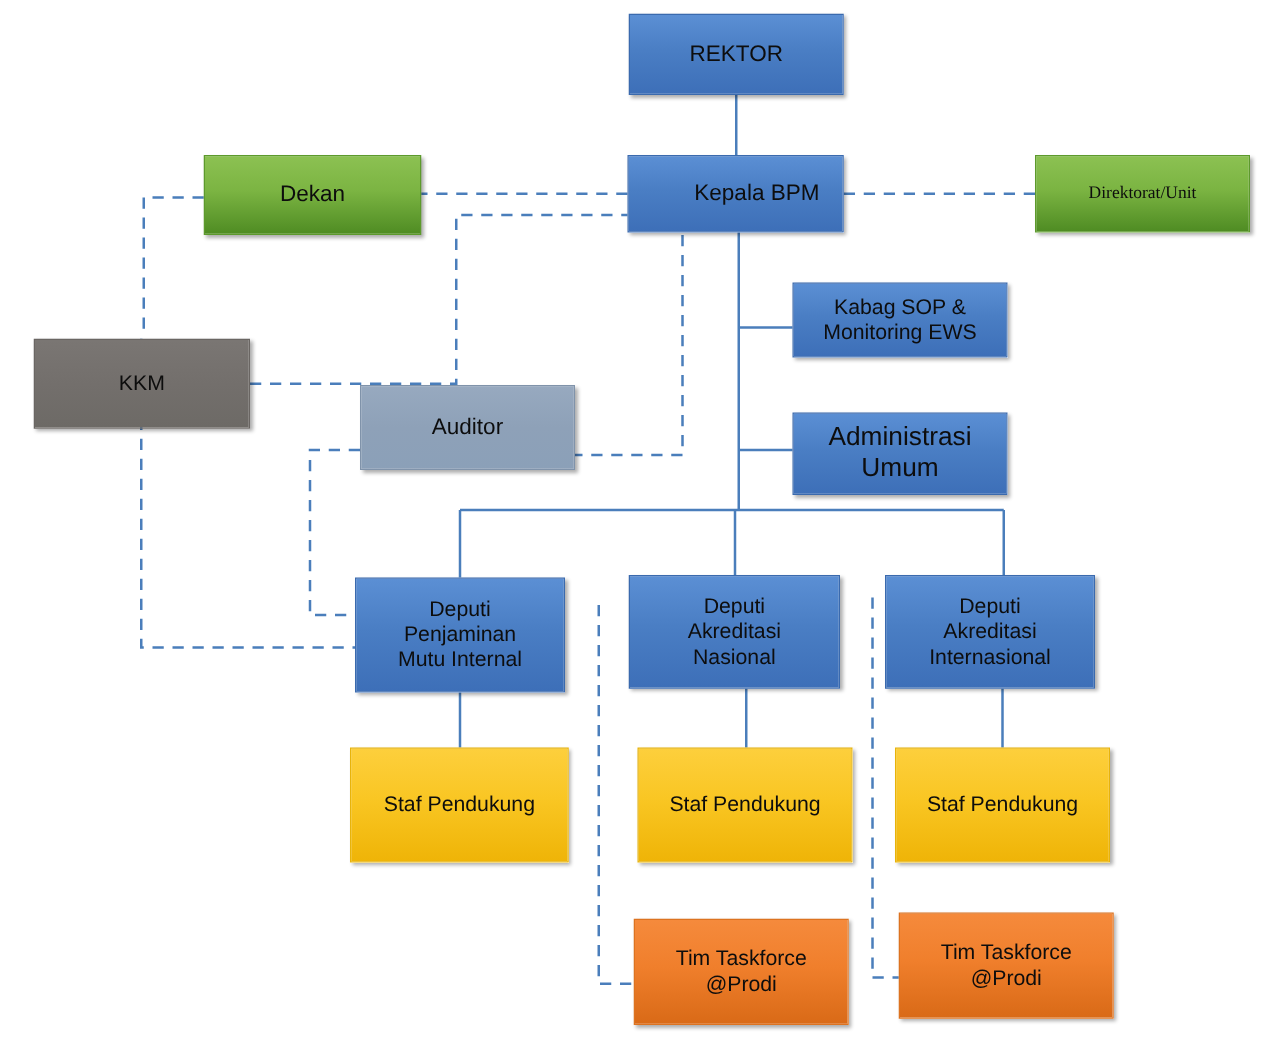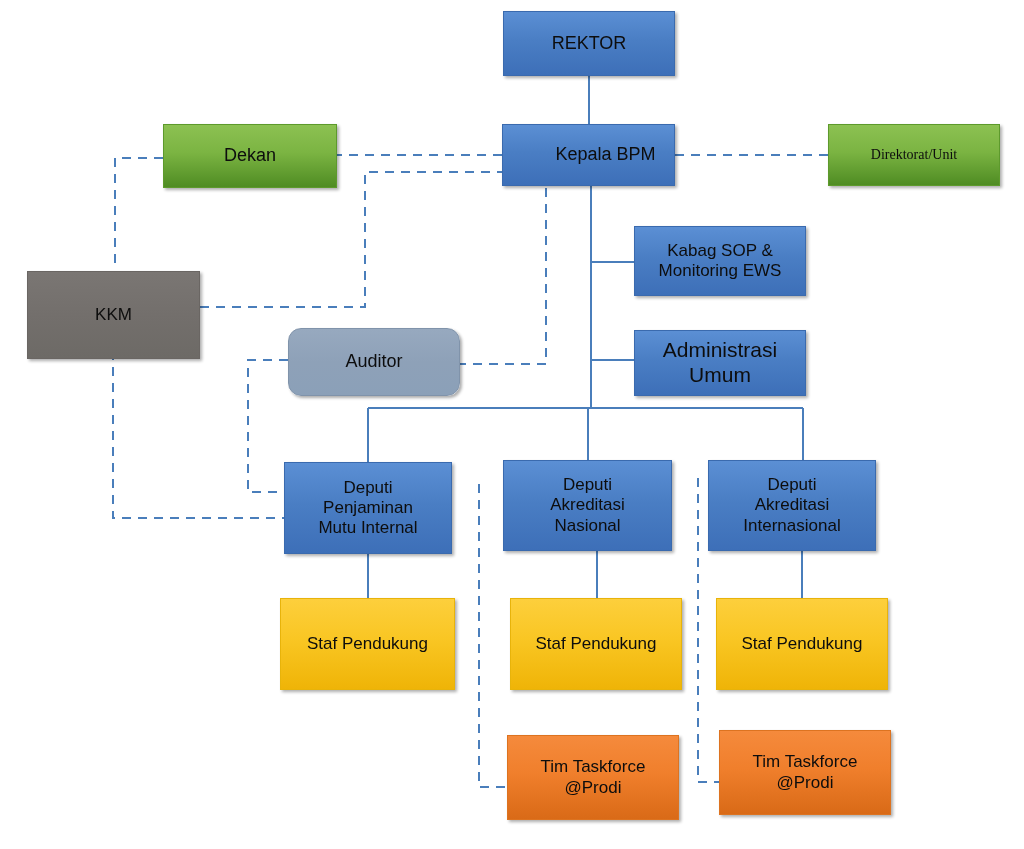--- a/index.html
+++ b/index.html
@@ -106,28 +106,28 @@
       </div>
       <div class="node c-blue" style="left: 502px; top: 124px; width: 173px; height: 62px; font-size: 18px; padding-left: 40px;">
         <span class="label">Kepala BPM</span>
       </div>
       <div class="node c-green" style="left: 163px; top: 124px; width: 174px; height: 64px; font-size: 18px;">
         <span class="label">Dekan</span>
       </div>
       <div class="node c-green" style="left: 828px; top: 124px; width: 172px; height: 62px; font-size: 14px; font-family: Liberation Serif, serif;">
         <span class="label">Direktorat/Unit</span>
       </div>
-      <div class="node c-gray" style="left: 27px; top: 271px; width: 173px; height: 88px; font-size: 17px;">
+      <div class="node c-gray" style="left: 27px; top: 271px; width: 173px; height: 72px; font-size: 17px;">
         <span class="label">KKM</span>
       </div>
-      <div class="node c-blue" style="left: 634px; top: 226px; width: 172px; height: 70px; font-size: 17px;">
+      <div class="node c-blue" style="left: 634px; top: 226px; width: 172px; height: 60px; font-size: 17px;">
         <span class="label">Kabag SOP &amp;
 Monitoring EWS</span>
       </div>
-      <div class="node c-slate" style="left: 288px; top: 328px; width: 172px; height: 68px; font-size: 18px; border-radius: 13px;">
+      <div class="node c-slate" style="left: 288px; top: 308px; width: 172px; height: 68px; font-size: 18px;">
         <span class="label">Auditor</span>
       </div>
       <div class="node c-blue" style="left: 634px; top: 330px; width: 172px; height: 66px; font-size: 21px;">
         <span class="label">Administrasi
 Umum</span>
       </div>
       <div class="node c-blue" style="left: 284px; top: 462px; width: 168px; height: 92px; font-size: 17px;">
         <span class="label">Deputi
 Penjaminan
 Mutu Internal</span>

